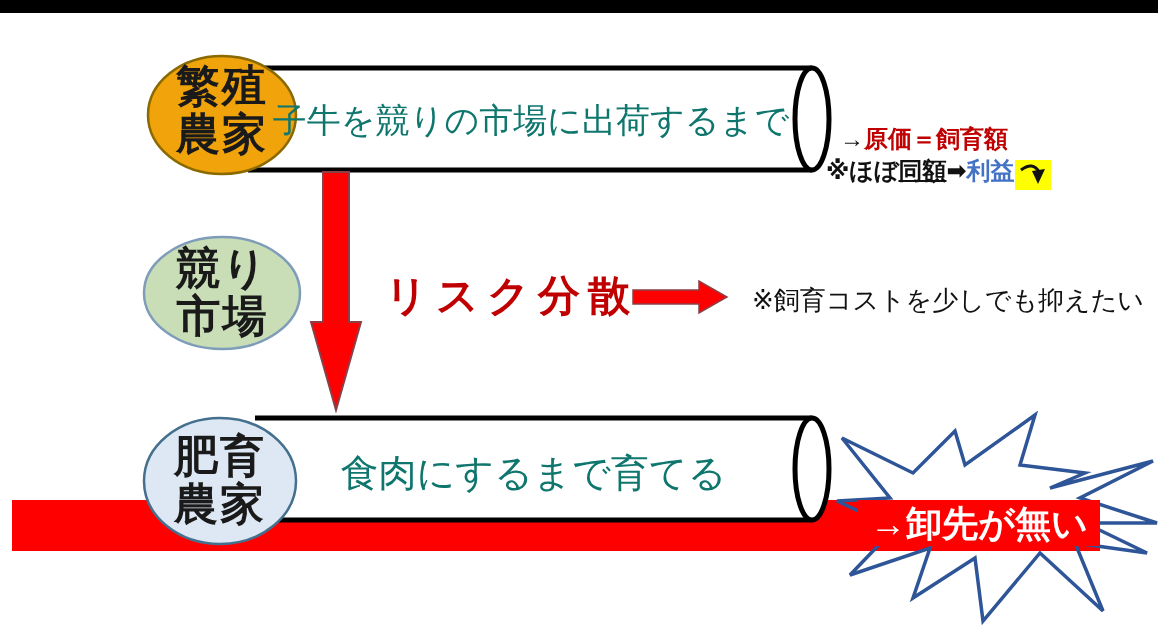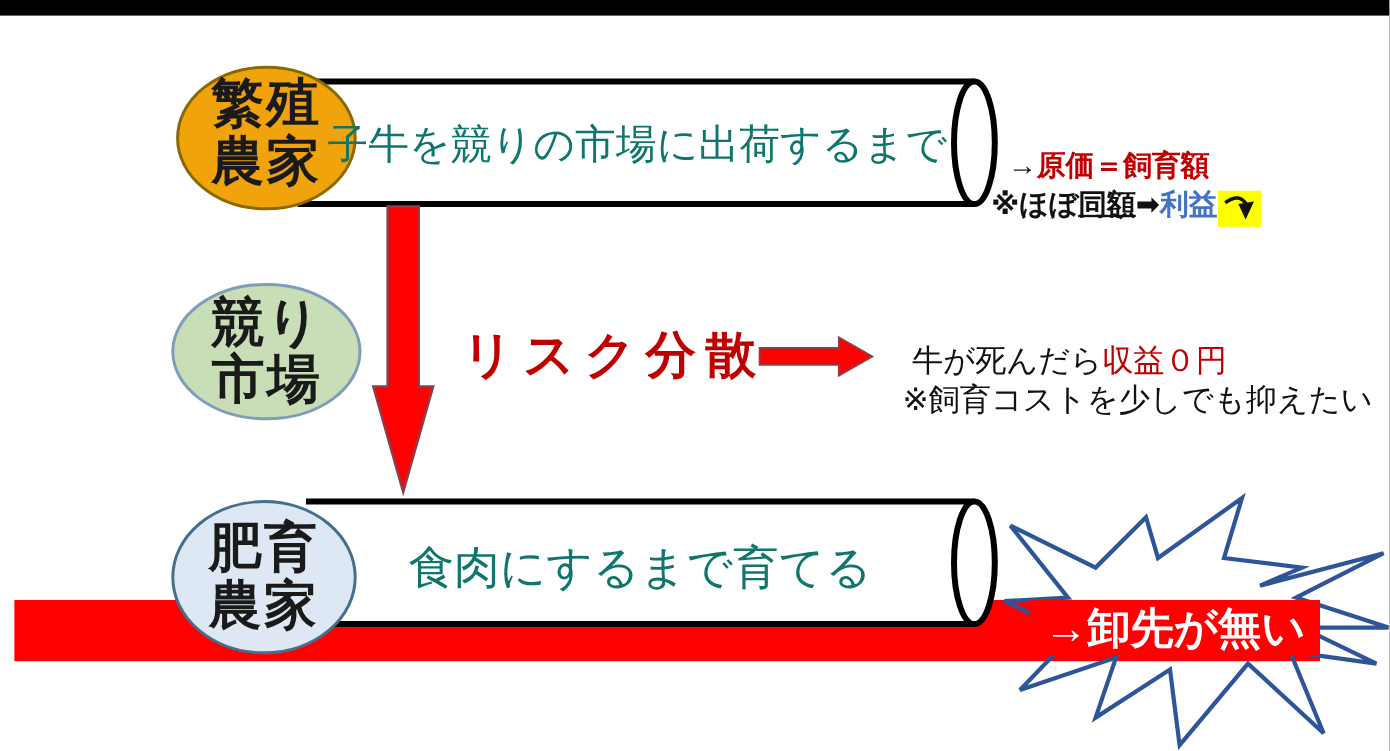--- a/index.html
+++ b/index.html
@@ -113,19 +113,16 @@
     </div>
     <div class="l2">
       <span>※ほぼ</span><span class="underline">同額</span><span>➡</span><span class="blue">利益</span><span class="hl"><svg width="30" height="26" viewBox="0 0 30 26">
             <path d="M3,10 Q15,1 21,12" stroke="#111" stroke-width="3" fill="none"></path>
             <polygon points="14,11 27,9 20,24" fill="#111"></polygon>
           </svg></span>
     </div>
   </div>
 
   <div class="market-note">
-    <div class="l1">
-      <span>牛が死んだら</span><span class="red">収益０円</span>
-    </div>
     <div class="l2">※飼育コストを少しでも抑えたい</div>
   </div>
 
 </div>
 
 </body></html>

